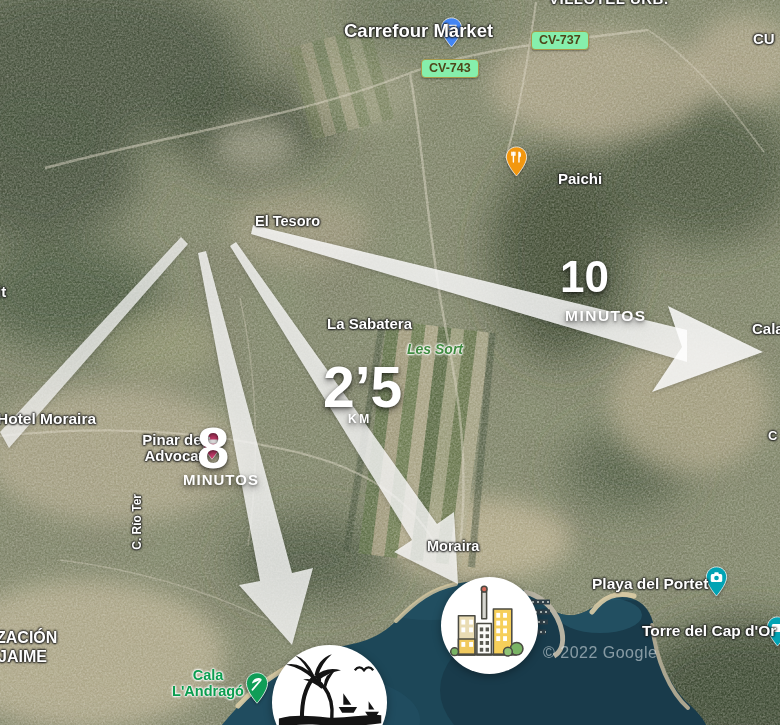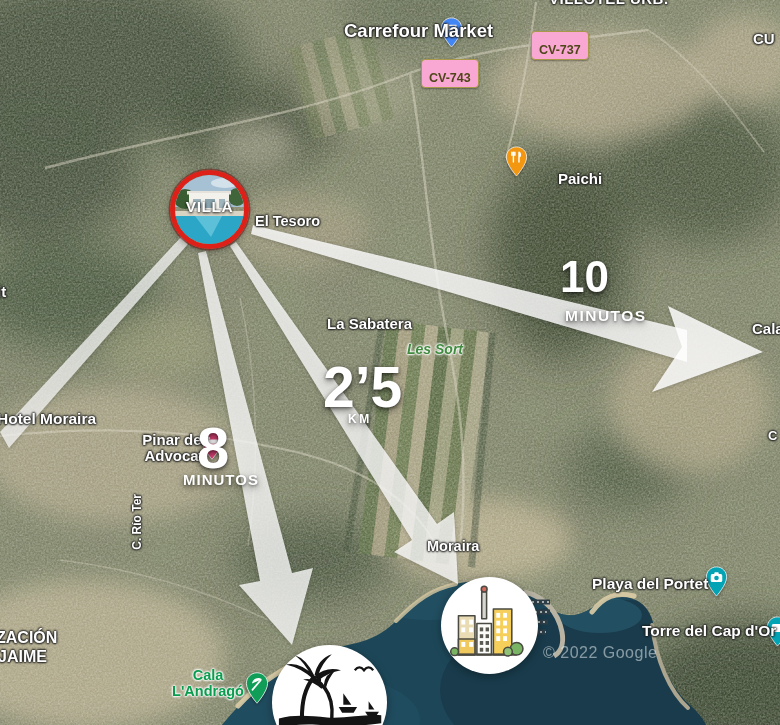--- a/index.html
+++ b/index.html
@@ -13,22 +13,22 @@
   .lbl.green{color:#3f8a3f;
        text-shadow:0 1px 2px rgba(255,255,255,.95),0 -1px 2px rgba(255,255,255,.85),
                    1px 0 2px rgba(255,255,255,.9),-1px 0 2px rgba(255,255,255,.9);}
   .lbl.greenb{color:#0b9d4f;
        text-shadow:0 1px 2px rgba(255,255,255,.95),0 -1px 2px rgba(255,255,255,.85),
                    1px 0 2px rgba(255,255,255,.9),-1px 0 2px rgba(255,255,255,.9);}
   .big{position:absolute;color:#fff;font-weight:800;white-space:nowrap;line-height:1;
        text-shadow:0 3px 7px rgba(0,0,0,.5),0 1px 3px rgba(0,0,0,.45);}
   .pin{position:absolute;width:23px;height:33px;overflow:visible;
        filter:drop-shadow(0 1.5px 1.5px rgba(0,0,0,.4));}
-  .road-badge{position:absolute;background:#f9a8d4;border:1.5px solid #a8984a;border-radius:4px;
-       color:#4e4619;font-size:12.5px;font-weight:700;padding:11px 7px 2px;line-height:1.15;
+  .road-badge{position:absolute;background:#86efac;border:1.5px solid #a8984a;border-radius:4px;
+       color:#4e4619;font-size:12.5px;font-weight:700;padding:1px 7px 2px;line-height:1.15;
        box-shadow:0 1px 2px rgba(0,0,0,.35);white-space:nowrap;}
   .circle-icon{position:absolute;background:#fff;border-radius:50%;box-shadow:0 2px 8px rgba(0,0,0,.35);overflow:hidden;}
   .villa{position:absolute;left:170px;top:170px;width:69px;height:69px;border:5px solid #dd2018;
        border-radius:50%;overflow:hidden;box-shadow:0 0 0 1.5px rgba(110,10,8,.45),0 2px 7px rgba(0,0,0,.4);}
   .villa-label{position:absolute;left:0;right:0;top:23px;text-align:center;color:#fff;font-weight:800;
        font-size:15.5px;letter-spacing:.5px;
        text-shadow:0 1px 3px rgba(0,0,0,.85),0 0 2px rgba(0,0,0,.6);}
   .attr{position:absolute;color:rgba(226,233,236,.55);font-size:16px;font-weight:400;
        letter-spacing:.5px;white-space:nowrap;}
   .rest{position:absolute;text-align:right;}
@@ -147,37 +147,20 @@
   </svg>
 
   <svg class="layer" viewBox="0 0 780 725" style="filter:drop-shadow(0 1px 2px rgba(0,0,0,.25));">
     <polygon fill="#ffffff" opacity=".72" points="181,237 188,244 9,448 0,432"></polygon>
     <polygon fill="#ffffff" opacity=".78" points="198,253 260,581 239,585 292,645 313,568 292,573 206,251"></polygon>
     <polygon fill="#ffffff" opacity=".78" points="230,246 412,540 394,552 458,584 454,512 437,524 236,242"></polygon>
     <polygon fill="#ffffff" opacity=".82" points="253,225 687,330 687,362 251,234"></polygon>
     <polygon fill="#ffffff" opacity=".85" points="668,306 763,352 652,392 682,347"></polygon>
   </svg>
 
-  <div class="villa">
-    <svg viewBox="0 0 69 69" width="69" height="69" style="position:absolute;left:0;top:0;">
-      <rect width="69" height="32" fill="#a6c0d4"></rect>
-      <ellipse cx="50" cy="8" rx="14" ry="5" fill="#dfe9f0" opacity=".8"></ellipse>
-      <ellipse cx="10" cy="24" rx="11" ry="10" fill="#3a5c33"></ellipse>
-      <ellipse cx="62" cy="22" rx="9" ry="9" fill="#41653a"></ellipse>
-      <rect x="12" y="16" width="44" height="3.5" fill="#e4e2da"></rect>
-      <rect x="14" y="18" width="40" height="18" fill="#f2f1ec"></rect>
-      <rect x="18" y="24" width="8" height="9" fill="#9fb4bd"></rect>
-      <rect x="30" y="24" width="10" height="9" fill="#8aa2ac"></rect>
-      <rect x="44" y="24" width="6" height="9" fill="#9fb4bd"></rect>
-      <rect x="0" y="36" width="69" height="5" fill="#d9d3c4"></rect>
-      <rect x="0" y="41" width="69" height="28" fill="#2ba6c6"></rect>
-      <path d="M20,41 L47,41 L36,62 Z" fill="#7fd2e6" opacity=".6"></path>
-    </svg>
-    <span class="villa-label">VILLA</span>
-  </div>
 
   <svg class="pin" style="left:440px;top:16px;" viewBox="0 0 26 36">
     <path fill="#4285f4" stroke="rgba(255,255,255,.85)" stroke-width="1" d="M13 1.5 C6.6 1.5 1.5 6.6 1.5 13 c0 8.6 11.5 21.5 11.5 21.5 S24.5 21.6 24.5 13 C24.5 6.6 19.4 1.5 13 1.5 Z"></path>
     <path d="M6.5 8.5 h2.2 l1.4 5.8 h6.4 l1.6 -4.4 h-8.6" fill="none" stroke="#fff" stroke-width="1.6" stroke-linejoin="round"></path>
     <circle cx="11" cy="17.3" r="1.5" fill="#fff"></circle>
       <circle cx="15.3" cy="17.3" r="1.5" fill="#fff"></circle>
   </svg>
 
   <svg class="pin" style="left:505px;top:145px;" viewBox="0 0 26 36">
     <path fill="#f2970f" stroke="rgba(255,255,255,.85)" stroke-width="1" d="M13 1.5 C6.6 1.5 1.5 6.6 1.5 13 c0 8.6 11.5 21.5 11.5 21.5 S24.5 21.6 24.5 13 C24.5 6.6 19.4 1.5 13 1.5 Z"></path>

